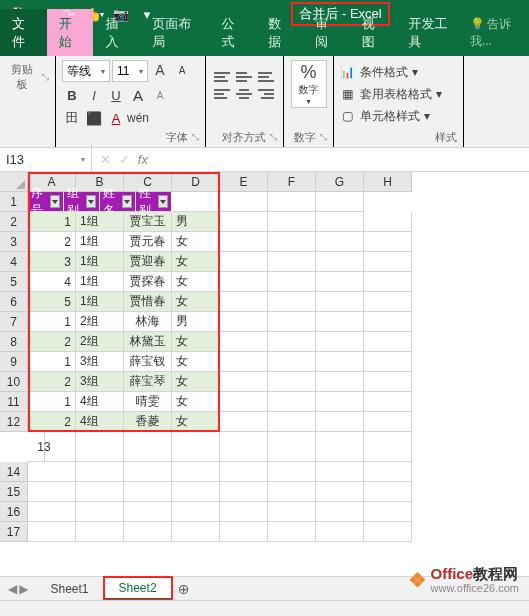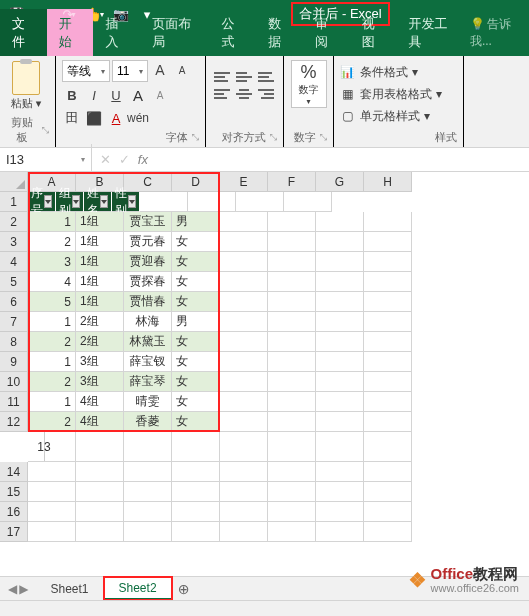--- a/index.html
+++ b/index.html
@@ -65,21 +65,21 @@
 .row-headers { position: absolute; top: 20px; left: 0; width: 28px; }
 .row-h { height: 20px; background: #e6e6e6; border-right: 1px solid #ccc; border-bottom: 1px solid #ccc; display: flex; align-items: center; justify-content: center; font-size: 12px; color: #333; }
 .row-h.gap { height: 30px; margin-left: 44px; }
 .cells { position: absolute; top: 20px; left: 28px; right: 0; }
 .row { display: flex; height: 20px; }
 .row.gap { height: 30px; }
 .cell { width: 48px; border-right: 1px solid #d4d4d4; border-bottom: 1px solid #d4d4d4; padding: 0 4px; font-size: 12px; display: flex; align-items: center; color: #333; }
 .cell.num { justify-content: flex-end; }
 .cell.ctr { justify-content: center; }
 
-.header-cell { background: #14532d; color: #fff; display: flex; align-items: center; justify-content: flex-end; padding: 0 3px; border-right: 1px solid #fff; border-bottom: 1px solid #d4d4d4; width: 28px; font-size: 12px; }
+.header-cell { background: #a21caf; color: #fff; display: flex; align-items: center; justify-content: flex-end; padding: 0 3px; border-right: 1px solid #fff; border-bottom: 1px solid #d4d4d4; width: 36px; font-size: 12px; }
 .filter-btn { width: 13px; height: 13px; background: #e6e6e6; border: 1px solid #999; display: flex; align-items: center; justify-content: center; }
 .filter-btn::after { content:""; border-left:3px solid transparent; border-right:3px solid transparent; border-top:4px solid #444; }
 
 .data-row-odd .cell.d { background: #e2efda; }
 .data-row-even .cell.d { background: #fff; }
 
 .red-box-table { position: absolute; border: 2px solid #ff2222; pointer-events: none; }
 
 .sheet-tabs { position: absolute; bottom: 16px; left: 0; right: 0; height: 24px; background: #f1f1f1; border-top: 1px solid #d4d4d4; display: flex; align-items: center; }
 .sheet-nav { display: flex; gap: 2px; padding: 0 8px; color: #888; font-size: 12px; }
@@ -129,28 +129,20 @@
   <div class="tab">公式</div>
   <div class="tab">数据</div>
   <div class="tab">审阅</div>
   <div class="tab">视图</div>
   <div class="tab">开发工具</div>
   <div class="tell"><span class="bulb">💡</span><span>告诉我...</span></div>
 </div>
 
 <div class="ribbon">
   <div class="ribbon-group" style="width:56px">
-    <div class="body">
-      <div class="big-btn">
-        <div class="icon">
-            <div class="clipboard-icon"></div>
-          </div>
-        <div class="lbl"><span>粘贴</span> ▾</div>
-      </div>
-    </div>
     <div class="label">
         <span>剪贴板</span>
         <span class="launcher">⤡</span>
       </div>
   </div>
 
   <div class="ribbon-group" style="width:150px">
     <div class="body">
         <div class="font-box">
       <div class="font-row">

